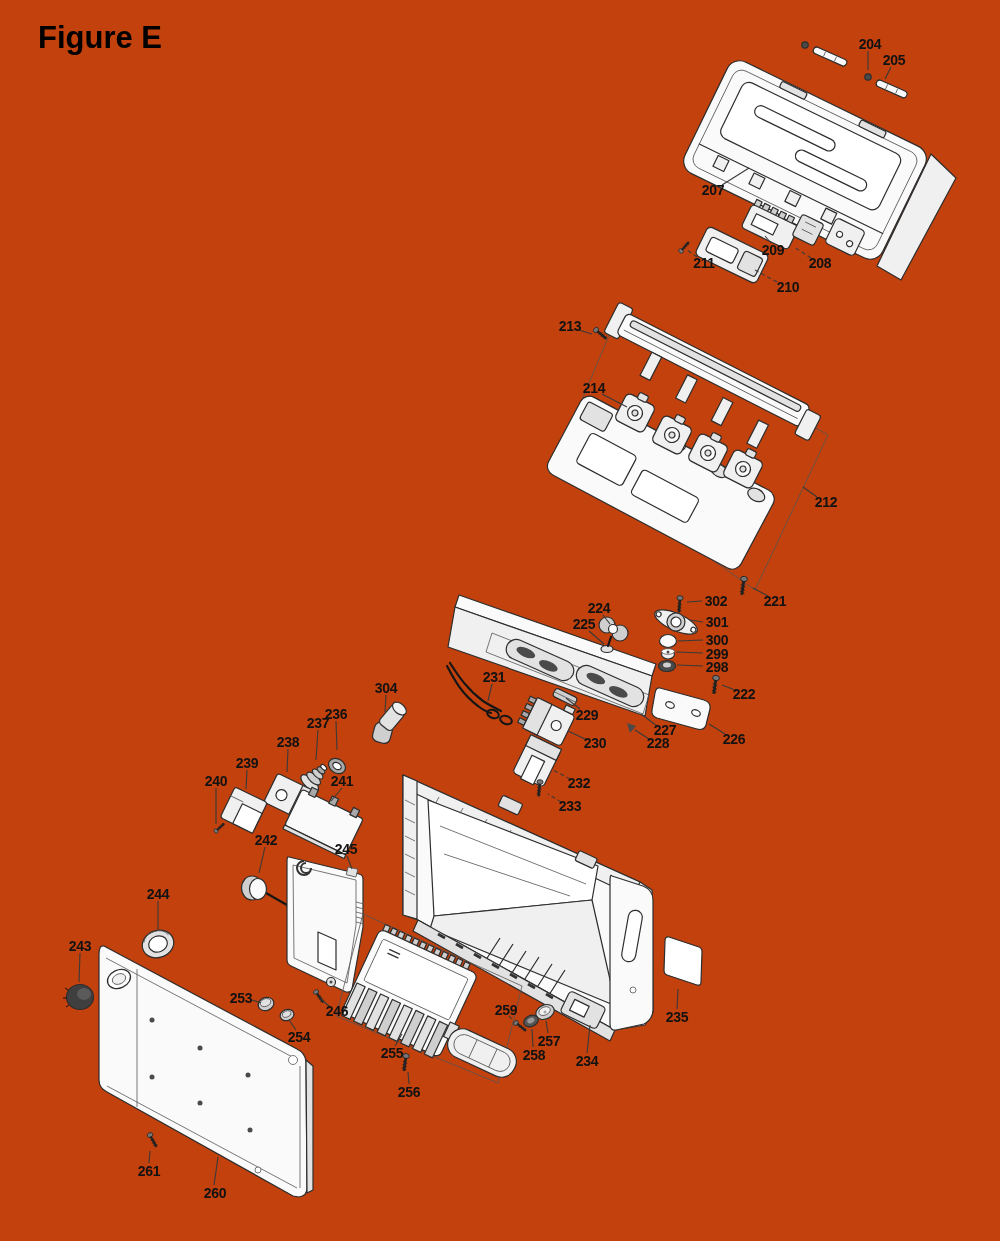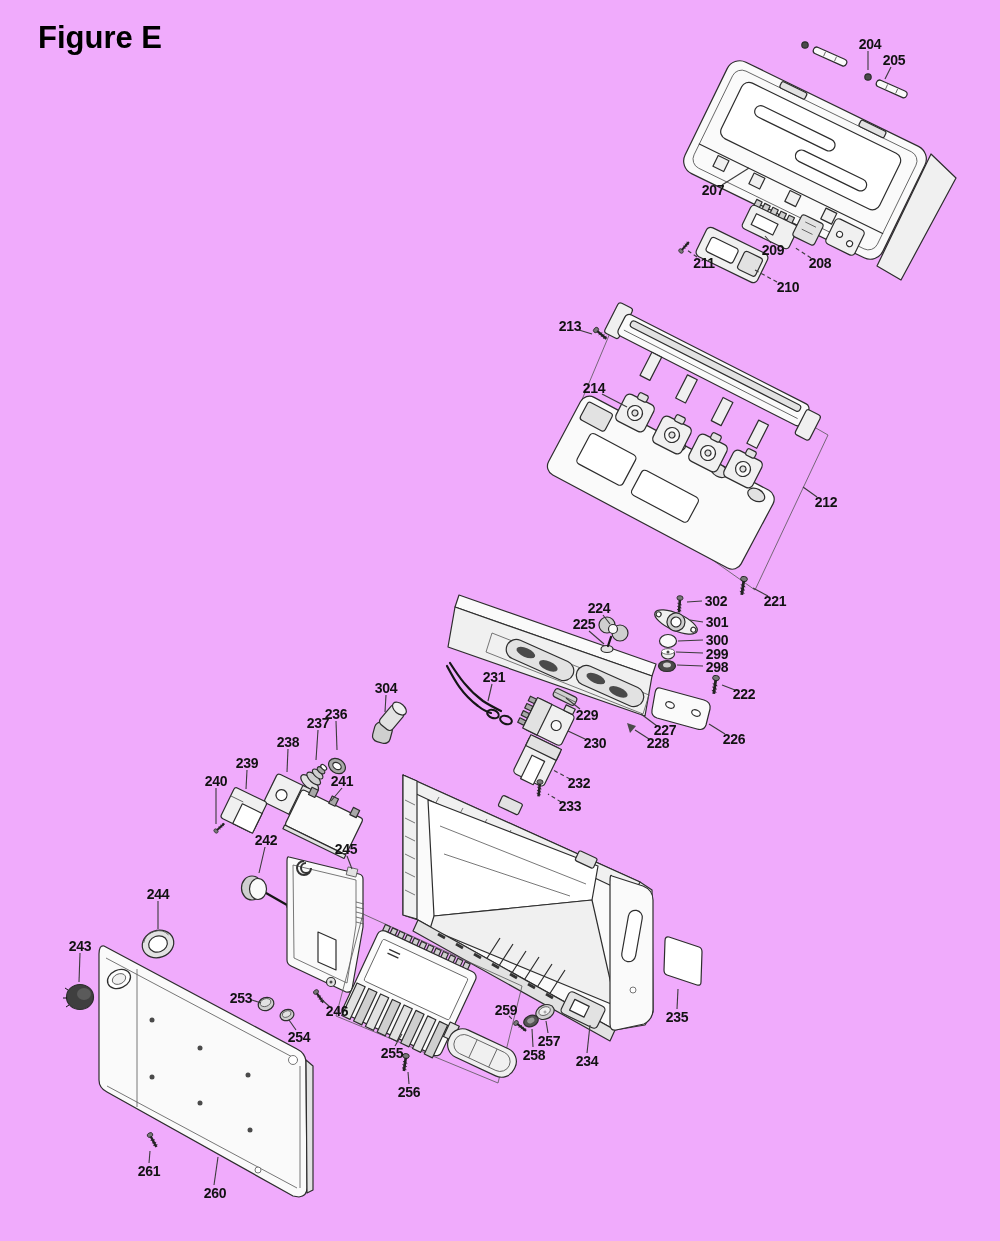--- a/index.html
+++ b/index.html
@@ -1,16 +1,16 @@
 <!DOCTYPE html>
 <html><head>
 <meta charset="utf-8">
 <style>
   html,body{margin:0;padding:0;background:#ffffff;}
-  .page{position:relative;width:1000px;height:1241px;background:#f0abfc;overflow:hidden;
+  .page{position:relative;width:1000px;height:1241px;background:#c2410c;overflow:hidden;
         font-family:"Liberation Sans",sans-serif;}
   .fig-title{position:absolute;left:38px;top:20px;margin:0;font-size:31px;font-weight:700;
              color:#000;letter-spacing:0;font-family:"Liberation Sans",sans-serif;}
   svg{position:absolute;left:0;top:0;}
   
   .s{stroke:#2d2d2d;stroke-width:1.2;stroke-linejoin:round;stroke-linecap:round;}
   .thin{stroke:#555;stroke-width:0.8;}
   .f0{fill:#ffffff;}.f1{fill:#fafafa;}.f2{fill:#f0f0f0;}.f3{fill:#e2e2e2;}
   .f4{fill:#cfcfcf;}.f5{fill:#a8a8a8;}.fd{fill:#4a4a4a;}.fn{fill:none;}
   .wire{fill:none;stroke:#161616;stroke-width:2.2;stroke-linecap:round;}

